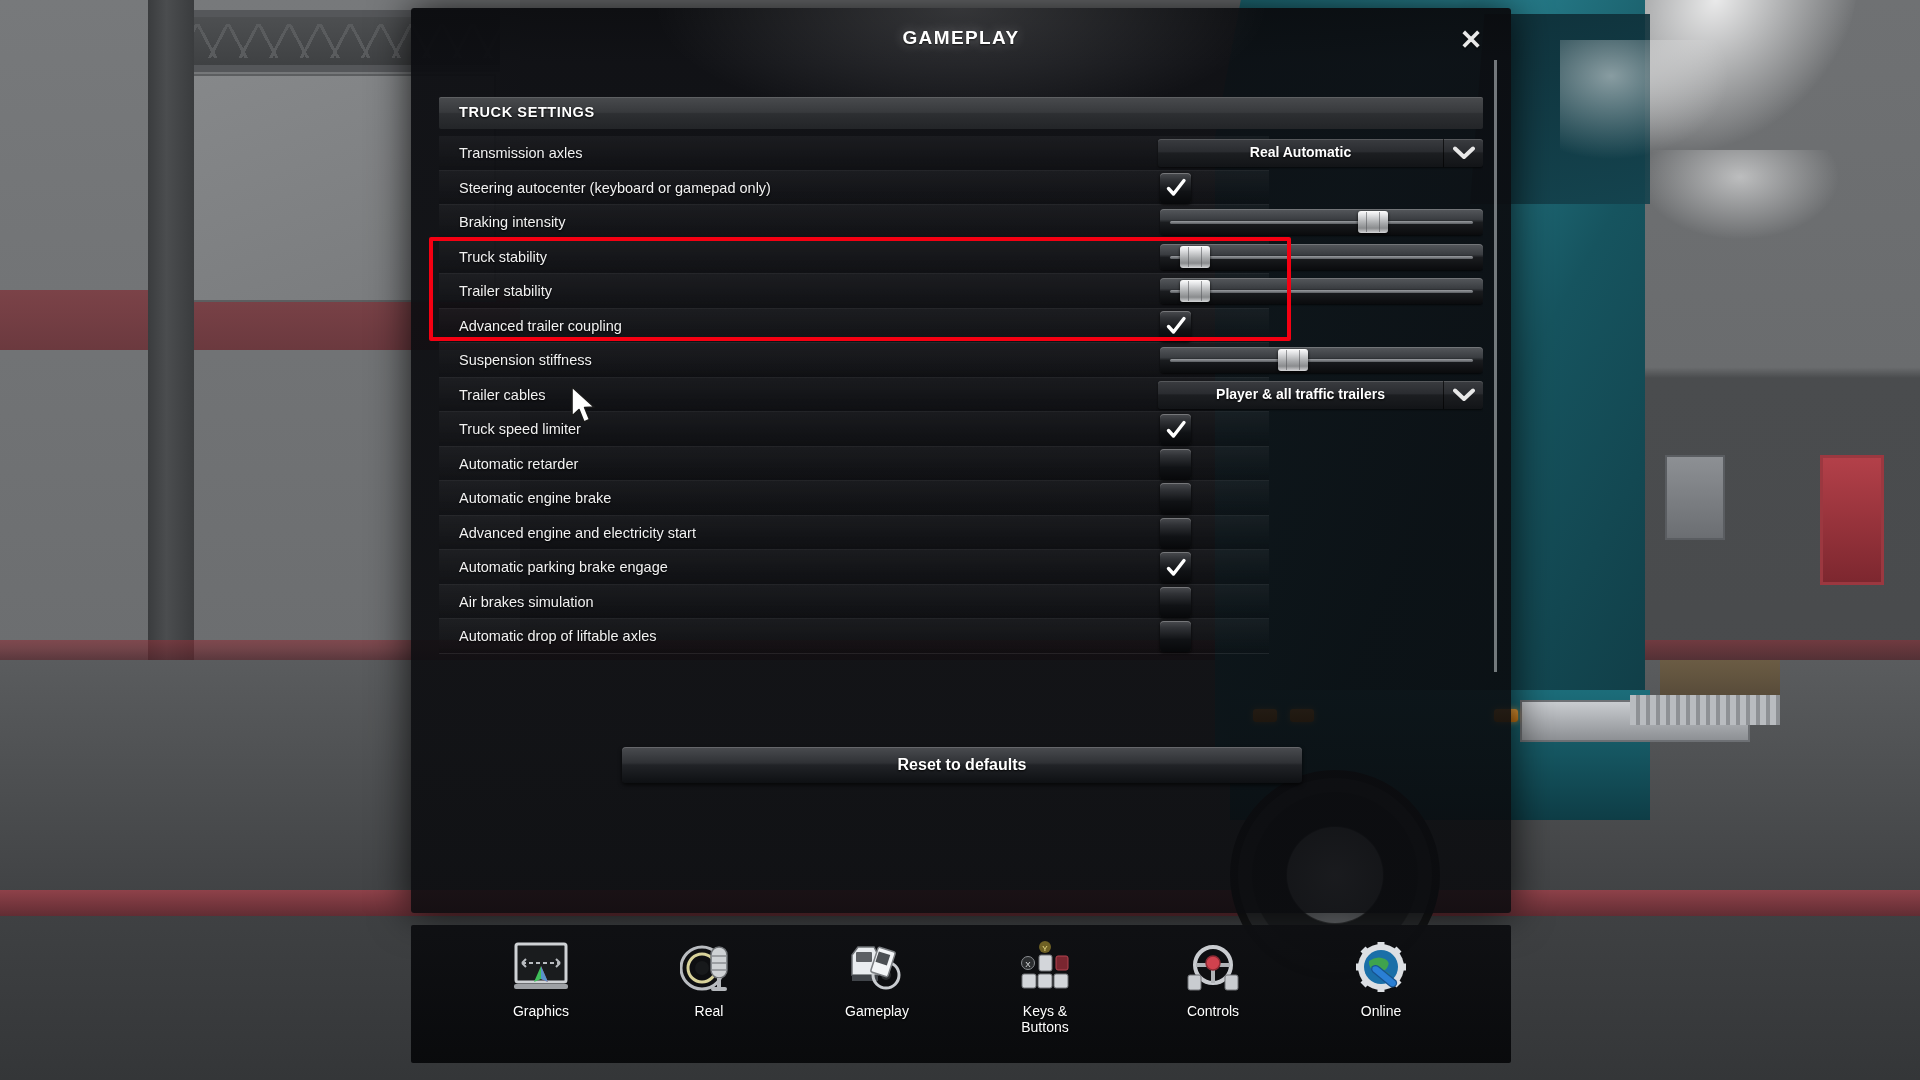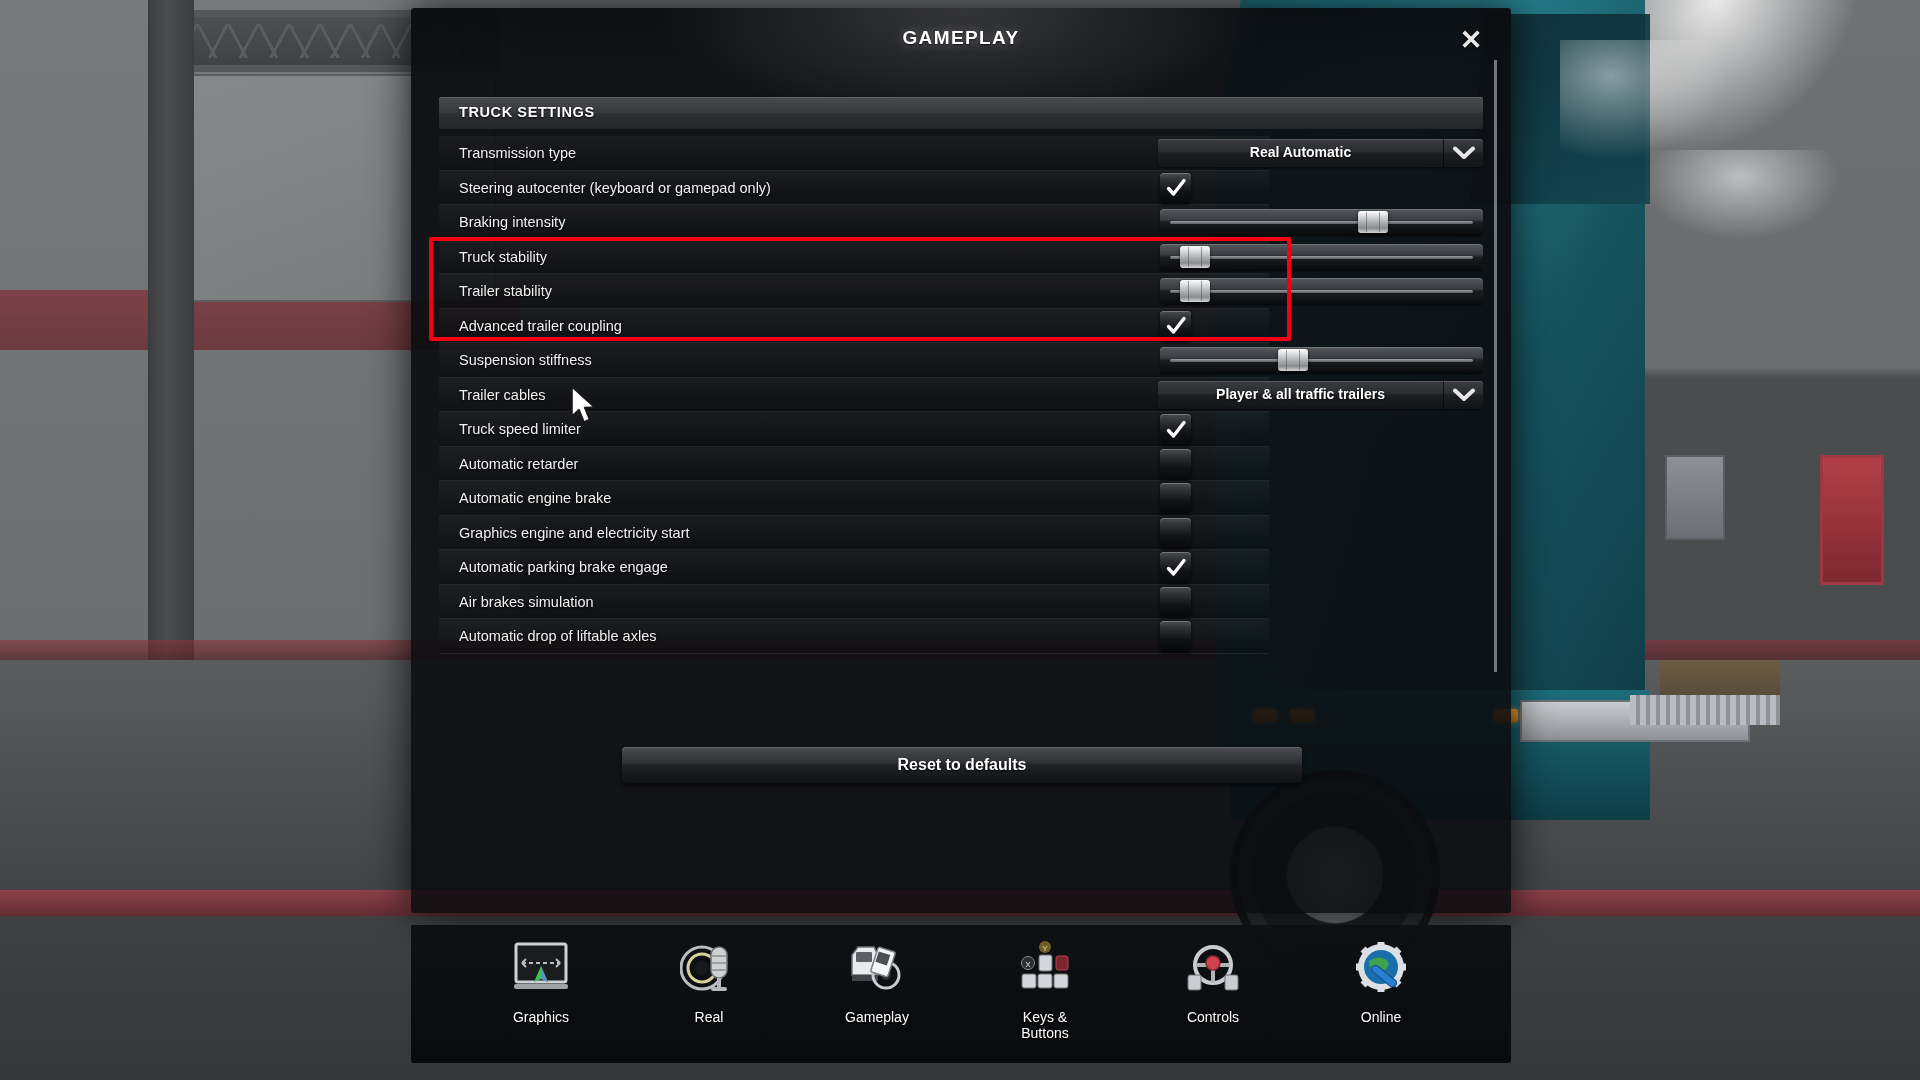--- a/index.html
+++ b/index.html
@@ -282,21 +282,21 @@
     background: linear-gradient(180deg, rgba(14,15,18,.97), rgba(8,9,11,.97));
     border-radius:2px;
     display:flex; align-items:flex-start; justify-content:center; gap:48px;
     padding-top:12px;
   }
   .tab {
     width:120px; display:flex; flex-direction:column; align-items:center; cursor:pointer;
   }
   .tab .ticon { width:62px; height:62px; display:flex; align-items:center; justify-content:center; }
   .tab .tlabel {
-    margin-top:10px; color:#fff; font-size:14px; text-align:center; line-height:1.15;
+    margin-top:4px; color:#fff; font-size:14px; text-align:center; line-height:1.15;
     text-shadow:0 1px 2px #000;
   }
 
   
   #cursor { position:absolute; left:570px; top:385px; pointer-events:none; }
 </style>
 </head>
 <body>
 
 <div id="scene">
@@ -333,21 +333,21 @@
     <div class="dlg-close">✕</div>
   </div>
 
   <div class="section-head">
     <span>TRUCK SETTINGS</span>
   </div>
 
   <div id="rows">
       <div class="row">
         <div class="rowbg"></div>
-        <div class="label">Transmission type</div>
+        <div class="label">Transmission axles</div>
         <div class="ctl">
           <div class="dropdown">
             <div class="dd-text">Real Automatic</div>
             <div class="dd-arrow">
               <svg width="22" height="14" viewBox="0 0 22 14">
                 <path d="M2,2.5 L11,11 L20,2.5" fill="none" stroke="#e8e8e8" stroke-width="4" stroke-linecap="round" stroke-linejoin="round"></path>
               </svg>
             </div>
           </div>
         </div>
@@ -454,21 +454,21 @@
       </div>
       <div class="row">
         <div class="rowbg"></div>
         <div class="label">Automatic engine brake</div>
         <div class="ctl">
           <div class="checkbox"></div>
         </div>
       </div>
       <div class="row">
         <div class="rowbg"></div>
-        <div class="label">Graphics engine and electricity start</div>
+        <div class="label">Advanced engine and electricity start</div>
         <div class="ctl">
           <div class="checkbox"></div>
         </div>
       </div>
       <div class="row">
         <div class="rowbg"></div>
         <div class="label">Automatic parking brake engage</div>
         <div class="ctl">
           <div class="checkbox">
             <div class="tick">

